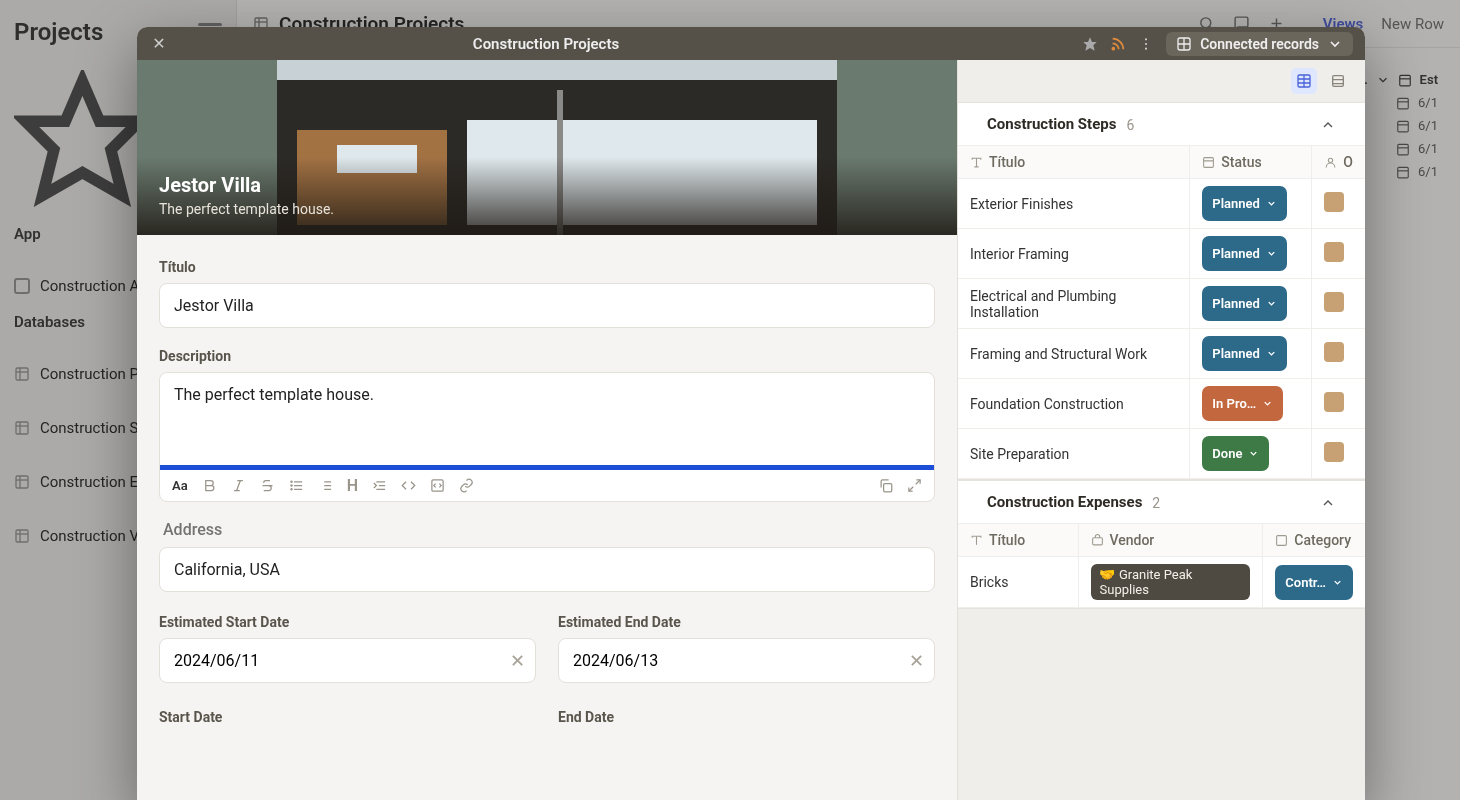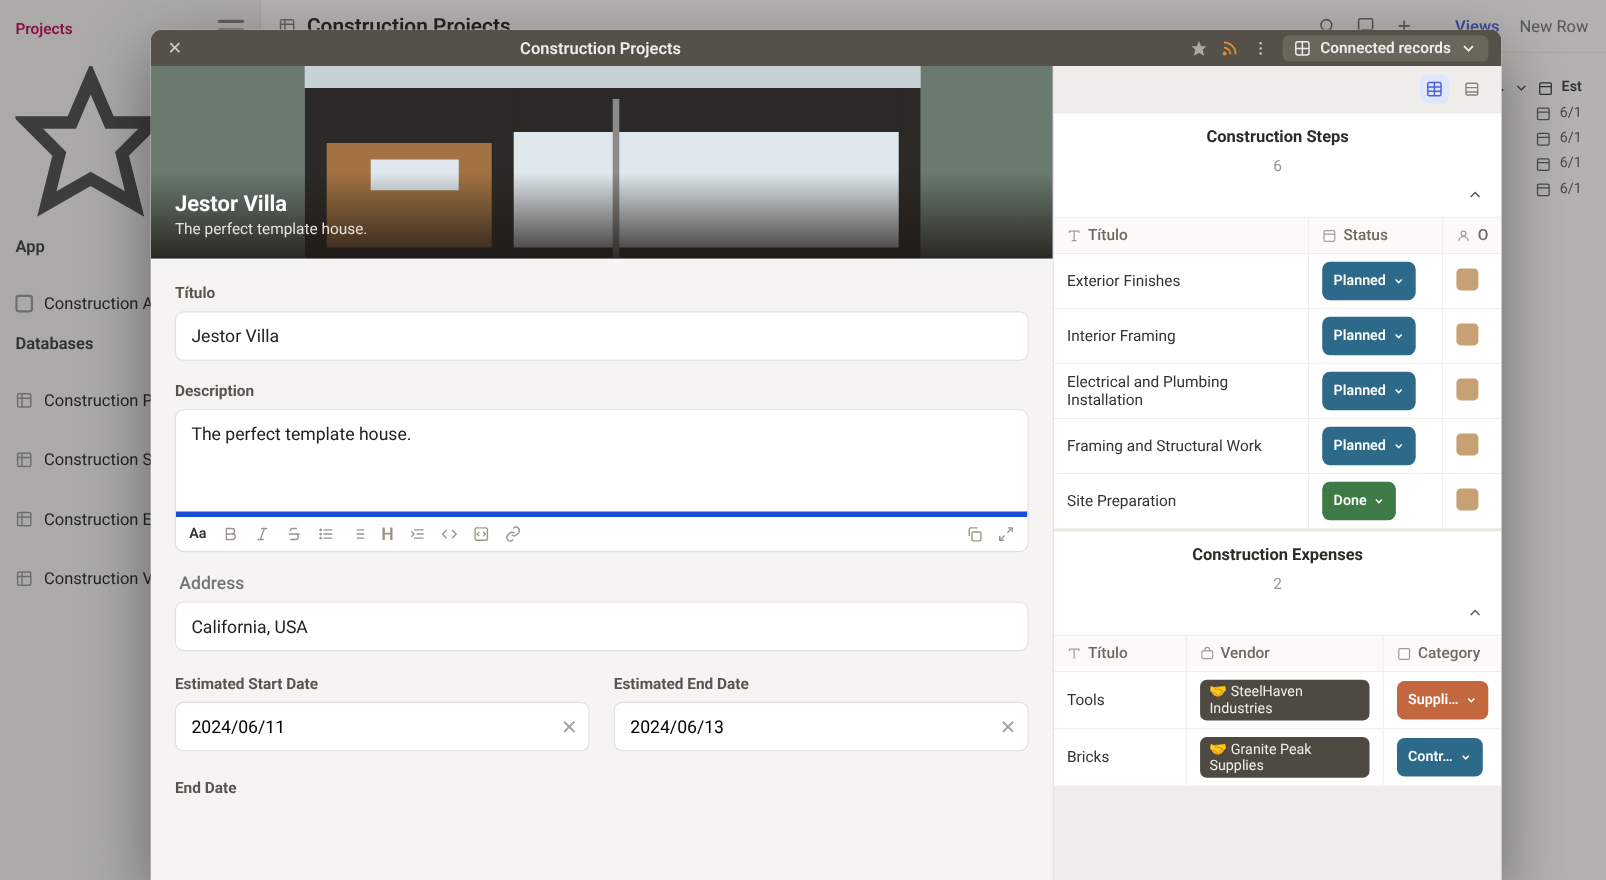--- a/index.html
+++ b/index.html
@@ -4,21 +4,21 @@
 <style>
 * { margin: 0; padding: 0; box-sizing: border-box; font-family: -apple-system, BlinkMacSystemFont, "Segoe UI", Roboto, sans-serif; }
 body { width: 1460px; height: 800px; background: #f5f4f2; overflow: hidden; position: relative; }
 
 
 .page-dim { position: absolute; inset: 0; background: rgba(0,0,0,0.28); z-index: 5; }
 
 
 .app-bg { position: absolute; inset: 0; display: flex; }
 .sidebar { width: 237px; background: #edece9; border-right: 1px solid #e0ded9; padding: 12px 0; }
-.sidebar-title { font-size: 14px; font-weight: 600; color: #be185d; padding: 6px 14px 16px; display:flex; align-items:center; justify-content:space-between;}
+.sidebar-title { font-size: 24px; font-weight: 600; color: #404040; padding: 6px 14px 16px; display:flex; align-items:center; justify-content:space-between;}
 .hamburger { width:24px; height:18px; display:flex; flex-direction:column; justify-content:space-between;}
 .hamburger span{height:3px;background:#888;border-radius:2px;}
 .side-section { padding: 10px 14px 6px; font-size: 15px; font-weight: 600; color: #444; }
 .side-item { display:flex; align-items:center; gap:10px; padding: 8px 14px; font-size: 15px; color: #333; margin-top: 20px; }
 .side-item svg, .side-item .box { width:16px; height:16px; color:#888; }
 .box { border:2px solid #999; border-radius:3px; flex:none; }
 .side-fav { display:flex; align-items:center; gap:10px; padding:8px 14px; font-size:15px; color:#555;}
 .main-bg { flex:1; background:#f8f7f5; }
 .topbar-bg { height:48px; display:flex; align-items:center; padding:0 16px; gap:10px; border-bottom:1px solid #e6e3de;}
 .topbar-bg .title { font-size:19px; font-weight:600; color:#333;}
@@ -66,21 +66,21 @@
 .date-wrap .x { color:#a8a399; cursor:pointer; font-size:18px;}
 
 
 .rec-right { flex:1; background:#efeeea; border-left:1px solid #e3e0da; display:flex; flex-direction:column; overflow:hidden;}
 .view-toggle { height:42px; display:flex; align-items:center; justify-content:flex-end; gap:8px; padding:0 14px;}
 .vt-btn { width:26px; height:26px; border-radius:5px; display:flex; align-items:center; justify-content:center; color:#8a857b;}
 .vt-btn.active { background:#dfe7ff; color:#4a63d6; }
 .vt-btn svg{width:16px;height:16px;}
 
 .panel { background:#fff; border-top:1px solid #e6e3de; border-bottom:1px solid #e6e3de; }
-.panel-head { display:flex; align-items:center; padding:12px 16px; gap:10px;flex-direction:column; }
+.panel-head { display:flex; align-items:flex-end; padding:12px 29px; gap:10px; }
 .panel-head .pt { font-size:15px; font-weight:700; color:#2e2b25;}
 .panel-head .ct { font-size:14px; color:#9a958b;}
 .panel-head .chev { margin-left:auto; color:#555;}
 .tbl { width:100%; border-collapse:collapse; font-size:14px;}
 .tbl th { text-align:left; font-weight:500; color:#6e6a60; padding:8px 12px; border-top:1px solid #eee; border-bottom:1px solid #eee; background:#fbfaf8;}
 .tbl th .th-inner{display:flex;align-items:center;gap:6px;}
 .tbl th svg{width:13px;height:13px;color:#a09b90;}
 .tbl td { padding:7px 12px; border-bottom:1px solid #f0eee9; color:#333;}
 .tbl td.owner { width:34px; }
 .avatar { width:20px;height:20px;border-radius:4px;background:#c7a074; display:inline-block;}
@@ -368,20 +368,23 @@
           <div>
             <div class="field-label">Estimated End Date</div>
             <div class="date-wrap">
               <input value="2024/06/13" style="">
               <span class="x">✕</span>
             </div>
           </div>
         </div>
 
         <div class="row2" style="margin-top:22px;">
+          <div>
+              <div class="field-label">Start Date</div>
+            </div>
           <div>
               <div class="field-label">End Date</div>
             </div>
         </div>
       </div>
     </div>
 
     <div class="rec-right">
       <div class="view-toggle">
         <div class="vt-btn active">
@@ -465,20 +468,27 @@
                 <td class="th-border owner"><span class="avatar"></span></td>
               </tr>
               <tr>
                 <td>Framing and Structural Work</td>
                 <td class="th-border"><span class="badge b-blue">Planned <svg viewBox="0 0 24 24" fill="none" stroke="currentColor" stroke-width="3">
                       <polyline points="6 9 12 15 18 9"></polyline>
                     </svg></span></td>
                 <td class="th-border owner"><span class="avatar"></span></td>
               </tr>
               <tr>
+                <td>Foundation Construction</td>
+                <td class="th-border"><span class="badge b-orange">In Pro… <svg viewBox="0 0 24 24" fill="none" stroke="currentColor" stroke-width="3">
+                      <polyline points="6 9 12 15 18 9"></polyline>
+                    </svg></span></td>
+                <td class="th-border owner"><span class="avatar"></span></td>
+              </tr>
+              <tr>
                 <td>Site Preparation</td>
                 <td class="th-border"><span class="badge b-green">Done <svg viewBox="0 0 24 24" fill="none" stroke="currentColor" stroke-width="3">
                       <polyline points="6 9 12 15 18 9"></polyline>
                     </svg></span></td>
                 <td class="th-border owner"><span class="avatar"></span></td>
               </tr>
             </tbody>
         </table>
       </div>
 
@@ -516,27 +526,20 @@
                     <svg viewBox="0 0 24 24" fill="none" stroke="currentColor" stroke-width="2">
                       <rect x="3" y="3" width="18" height="18" rx="2"></rect>
                     </svg>
                     <span>Category</span>
                   </span>
                 </th>
           </tr>
             </thead>
           <tbody id="exp-body">
               <tr>
-                <td>Tools</td>
-                <td class="th-border"><span class="vendor-chip">🤝 SteelHaven Industries</span></td>
-                <td class="th-border"><span class="badge cat-sup">Suppli… <svg viewBox="0 0 24 24" fill="none" stroke="currentColor" stroke-width="3">
-                      <polyline points="6 9 12 15 18 9"></polyline>
-                    </svg></span></td>
-              </tr>
-              <tr>
                 <td>Bricks</td>
                 <td class="th-border"><span class="vendor-chip">🤝 Granite Peak Supplies</span></td>
                 <td class="th-border"><span class="badge cat-con">Contr… <svg viewBox="0 0 24 24" fill="none" stroke="currentColor" stroke-width="3">
                       <polyline points="6 9 12 15 18 9"></polyline>
                     </svg></span></td>
               </tr>
             </tbody>
         </table>
       </div>
     </div>

